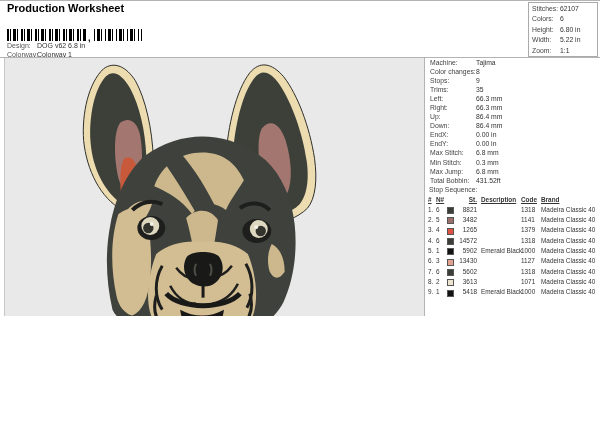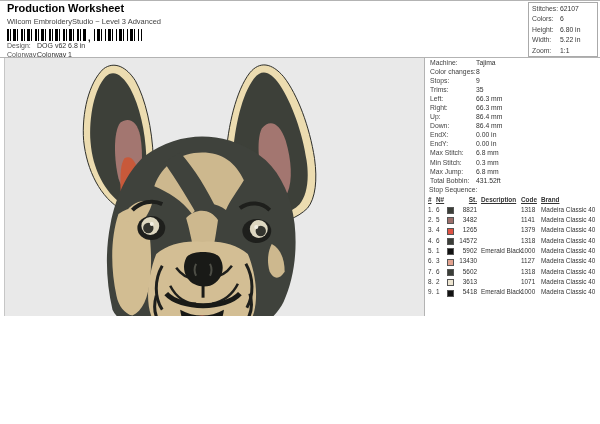--- a/index.html
+++ b/index.html
@@ -61,21 +61,20 @@
   .f-page    { position:absolute; right:4px; top:2px; }
   .bottom-strip { position:absolute; left:0; top:418px; width:600px; height:6px; background:#d9d9d9; }
 </style>
 </head>
 <body>
 
 <div id="page">
   <div class="hline" style="top:0"></div>
 
   <div class="title">Production Worksheet</div>
-  <div class="subtitle">Wilcom EmbroideryStudio ~ Level 3 Advanced</div>
 
   <div class="barcode">
     <div class="bars1"></div>
     <span class="bc-comma">,</span>
     <div class="bars2"></div>
   </div>
 
   <div class="meta-row" style="top:42px">
     <span>Design:</span>
     <span class="val">DOG v62 6.8 in</span>

